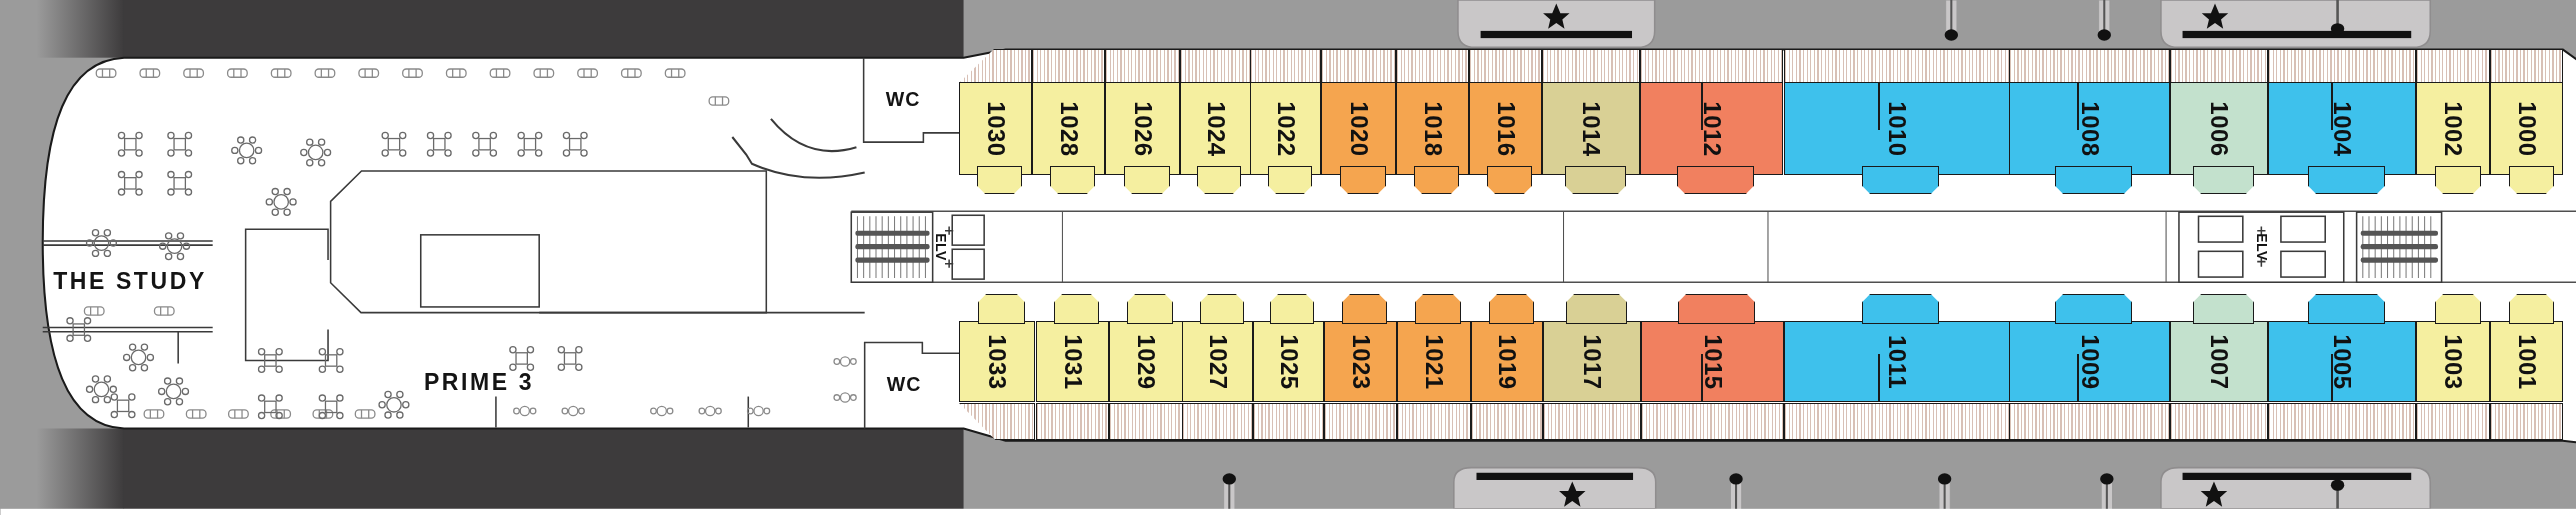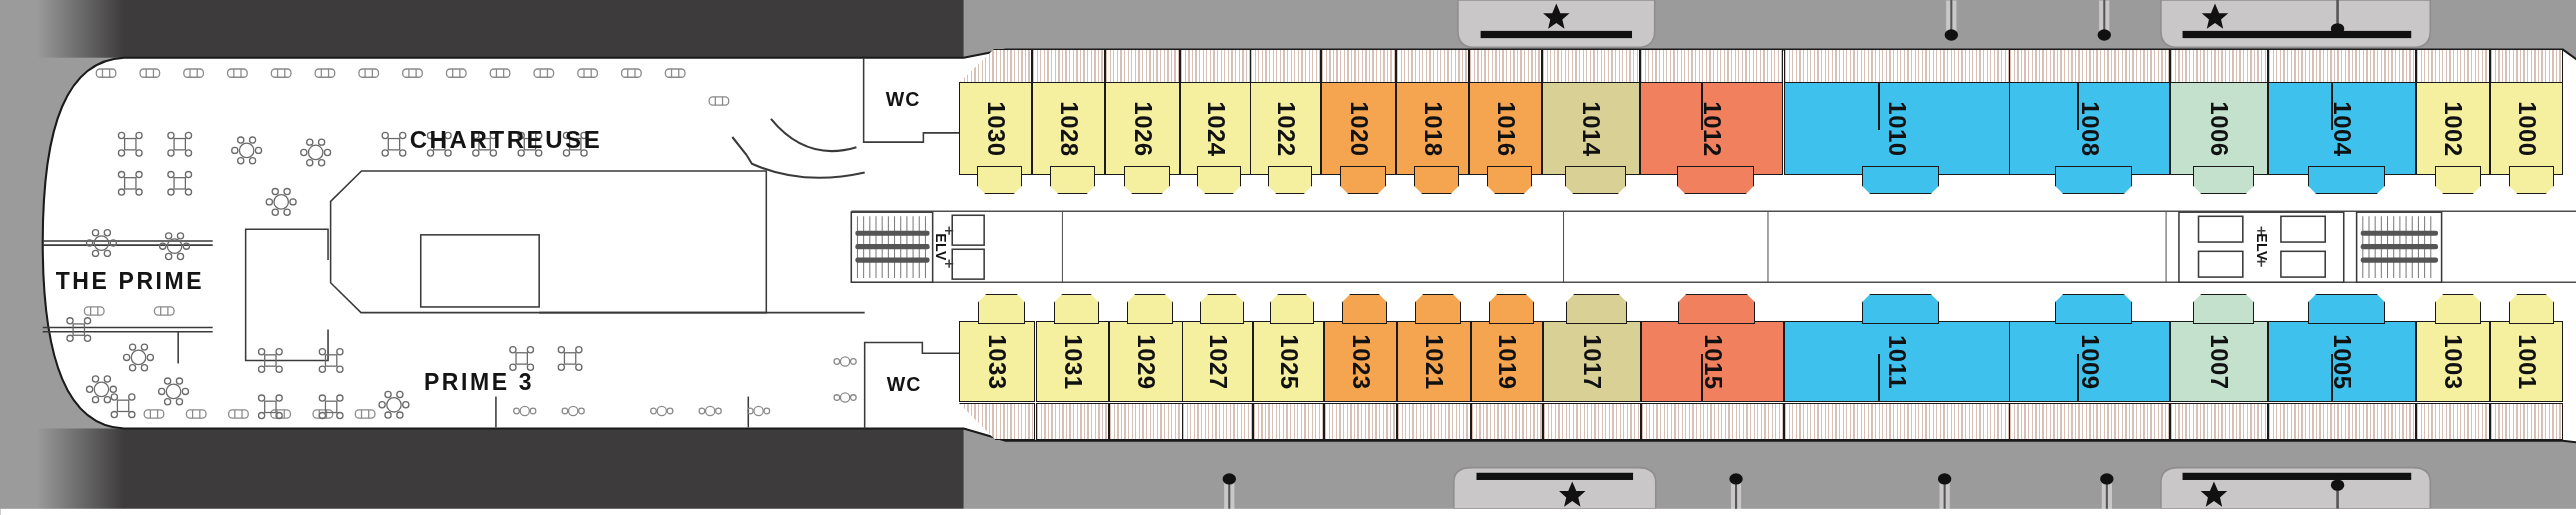--- a/index.html
+++ b/index.html
@@ -448,22 +448,21 @@
         <span class="num">1003</span>
       </div>
       <div class="bed" style="left: 2435px; width: 46px; top: 294px; height: 30px; background: rgb(245, 239, 160); clip-path: polygon(8.2px 0px, calc(100% - 8.2px) 0px, 100% 8.2px, 100% 100%, 0px 100%, 0px 8.2px);"></div>
       <div class="bal" style="left: 2490px; width: 73px; top: 403px; height: 37px;"></div>
       <div class="cabin" style="left: 2490px; width: 73px; top: 321px; height: 81px; background: rgb(245, 239, 160);">
         <span class="num">1001</span>
       </div>
       <div class="bed" style="left: 2509px; width: 45px; top: 294px; height: 30px; background: rgb(245, 239, 160); clip-path: polygon(8.2px 0px, calc(100% - 8.2px) 0px, 100% 8.2px, 100% 100%, 0px 100%, 0px 8.2px);"></div>
     </div>
 
-  <div class="lbl lbl-big" style="left:506px;top:140px;">CHARTREUSE</div>
-  <div class="lbl lbl-big" style="left:130px;top:281px;font-size:23px;">THE PRIME</div>
+  <div class="lbl lbl-big" style="left:130px;top:281px;font-size:23px;">THE STUDY</div>
   <div class="lbl lbl-big" style="left:479px;top:382px;font-size:23px;">PRIME 3</div>
   <div class="lbl lbl-wc" style="left:903px;top:99px;">WC</div>
   <div class="lbl lbl-wc" style="left:904px;top:384px;">WC</div>
   <div class="lbl lbl-elv rot" style="left:941px;top:247px;">ELV</div>
   <div class="lbl lbl-elv rot" style="left:2262px;top:247px;">ELV</div>
 
 </div>
 
 
 </body></html>

